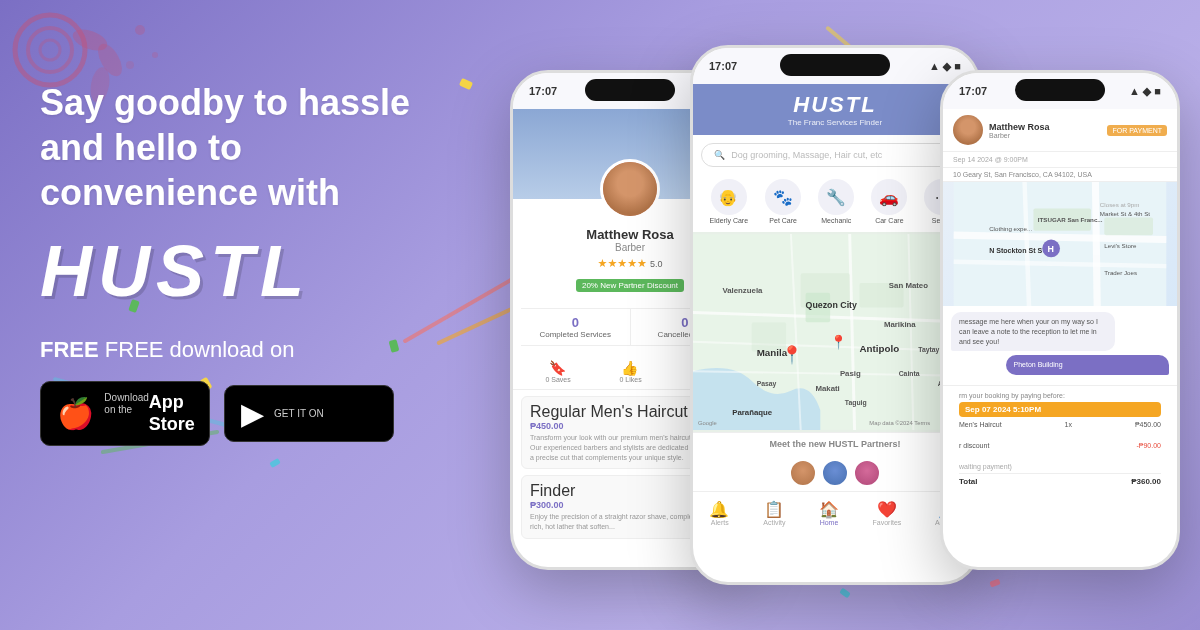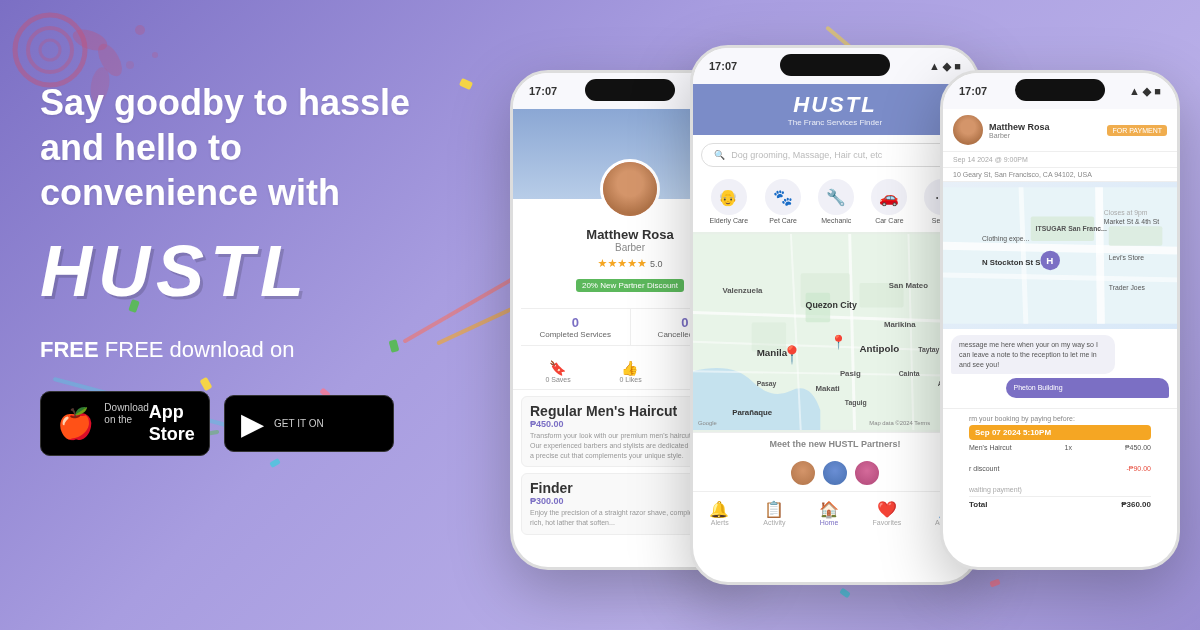--- a/index.html
+++ b/index.html
@@ -52,21 +52,21 @@
       text-shadow: 0 3px 10px rgba(0,0,0,0.15);
       margin-bottom: 30px;
       font-style: italic;
       line-height: 1;
     }
 
     .free-download {
       font-size: 22px;
       color: white;
       font-weight: 400;
-      margin-bottom: 28px;
+      margin-bottom: 18px;
     }
 
     .free-download strong {
       font-weight: 800;
     }
 
     .store-buttons {
       display: flex;
       gap: 14px;
       align-items: center;
@@ -294,22 +294,22 @@
 
     .service-card {
       margin: 0 8px 6px;
       padding: 6px 8px;
       background: #f9f9f9;
       border-radius: 6px;
       border: 1px solid #eee;
     }
 
     .service-name {
-      font-size: 14px;
-      font-weight: 700;
+      font-size: 16px;
+      font-weight: 400;
       color: #333;
     }
 
     .service-price {
       font-size: 9px;
       color: #7b6fc4;
       font-weight: 600;
     }
 
     .service-desc {
@@ -449,21 +449,21 @@
 
     .booking-badge {
       background: #f0ad4e;
       color: white;
       font-size: 7px;
       padding: 2px 5px;
       border-radius: 3px;
     }
 
     .map-sm {
-      height: 147px;
+      height: 124px;
       background: linear-gradient(135deg, #e8f0f8 0%, #d8e8f8 100%);
       position: relative;
       overflow: hidden;
     }
 
     .chat-area {
       padding: 6px 8px;
     }
 
     .chat-bubble {
@@ -479,21 +479,21 @@
 
     .chat-bubble.right {
       background: #7b6fc4;
       color: white;
       border-radius: 10px 10px 2px 10px;
       margin-left: auto;
     }
 
     .booking-summary {
       border-top: 1px solid #eee;
-      padding: 6px 26px;
+      padding: 6px 16px;
     }
 
     .booking-item {
       display: flex;
       justify-content: space-between;
       font-size: 7px;
       color: #555;
       margin-bottom: 14px;
     }
 

